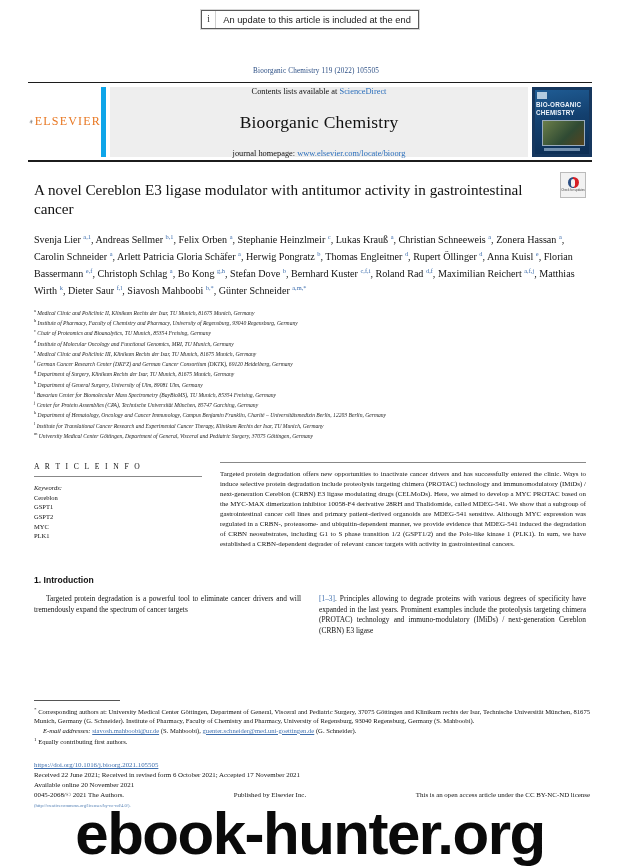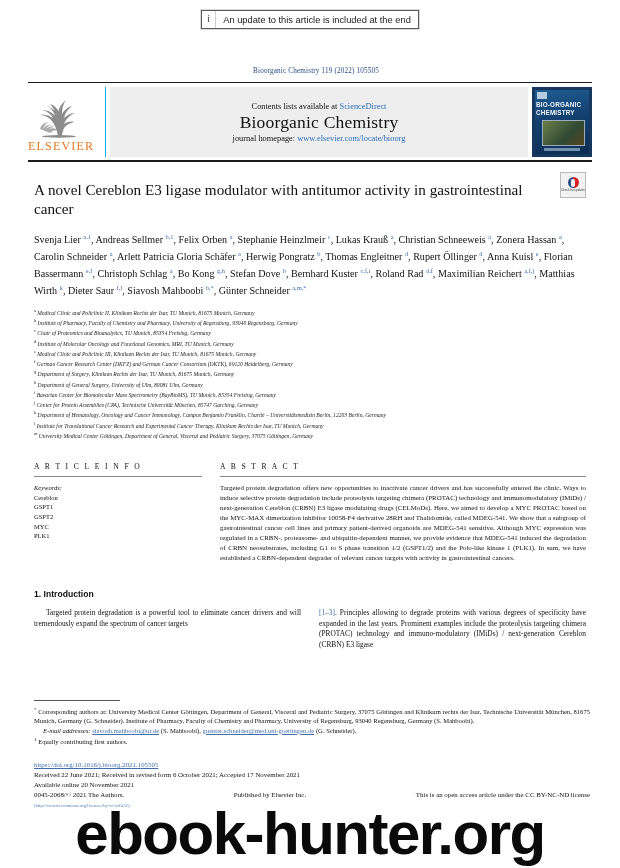--- a/index.html
+++ b/index.html
@@ -61,43 +61,43 @@
     border-top: 1.6px solid #1c1c1c;
     border-bottom: 2.2px solid #1c1c1c;
     padding: 4px 0 3px 0;
     display: flex;
     align-items: stretch;
     height: 80px;
   }
   .elsevier-logo {
     width: 78px;
     flex: 0 0 78px;
-    border-right: 1px solid #0ea5e9;
-    display: flex;
-    flex-direction: column;
-    align-items: flex-start;
+    border-right: 5px solid #0ea5e9;
+    display: flex;
+    flex-direction: row;
+    align-items: center;
     justify-content: flex-end;
     padding-bottom: 3px;
   }
   .tree-svg { display: block; }
   .elsevier-word {
     font-family: "Liberation Serif", serif;
     font-size: 12px;
     letter-spacing: 1.2px;
     color: #e87722;
     margin-top: 1px;
   }
   .masthead-center {
     flex: 1 1 auto;
     background: #eeeeee;
     display: flex;
     flex-direction: column;
     align-items: center;
     justify-content: center;
-    gap: 1px;
+    gap: 16px;
     margin: 0 4px;
   }
   .contents-line {
     font-size: 8.4px;
     color: #111;
   }
   .contents-line a { color: #2a6ebb; text-decoration: none; }
   .journal-title {
     font-size: 17.5px;
     color: #111;
@@ -377,21 +377,20 @@
     <div class="kw-label">Keywords:</div>
     <div id="keywords-list">
         <div class="kw-item">Cereblon</div>
         <div class="kw-item">GSPT1</div>
         <div class="kw-item">GSPT2</div>
         <div class="kw-item">MYC</div>
         <div class="kw-item">PLK1</div>
       </div>
   </div>
   <div class="col-abstract">
-    <div class="sec-head">A B S T R A C T</div>
     <div class="rule"></div>
     <div class="abstract-body">Targeted protein degradation offers new opportunities to inactivate cancer drivers and has successfully entered the clinic. Ways to induce selective protein degradation include proteolysis targeting chimera (PROTAC) technology and immunomodulatory (IMiDs) / next-generation Cereblon (CRBN) E3 ligase modulating drugs (CELMoDs). Here, we aimed to develop a MYC PROTAC based on the MYC-MAX dimerization inhibitor 10058-F4 derivative 28RH and Thalidomide, called MDEG-541. We show that a subgroup of gastrointestinal cancer cell lines and primary patient-derived organoids are MDEG-541 sensitive. Although MYC expression was regulated in a CRBN-, proteasome- and ubiquitin-dependent manner, we provide evidence that MDEG-541 induced the degradation of CRBN neosubstrates, including G1 to S phase transition 1/2 (GSPT1/2) and the Polo-like kinase 1 (PLK1). In sum, we have established a CRBN-dependent degrader of relevant cancer targets with activity in gastrointestinal cancers.</div>
   </div>
 </div>
 
 <div class="intro-wrap">
   <div class="intro-col">
     <div class="intro-head">1. Introduction</div>
     <div class="intro-body">Targeted protein degradation is a powerful tool to eliminate cancer drivers and will tremendously expand the spectrum of cancer targets</div>
   </div>

